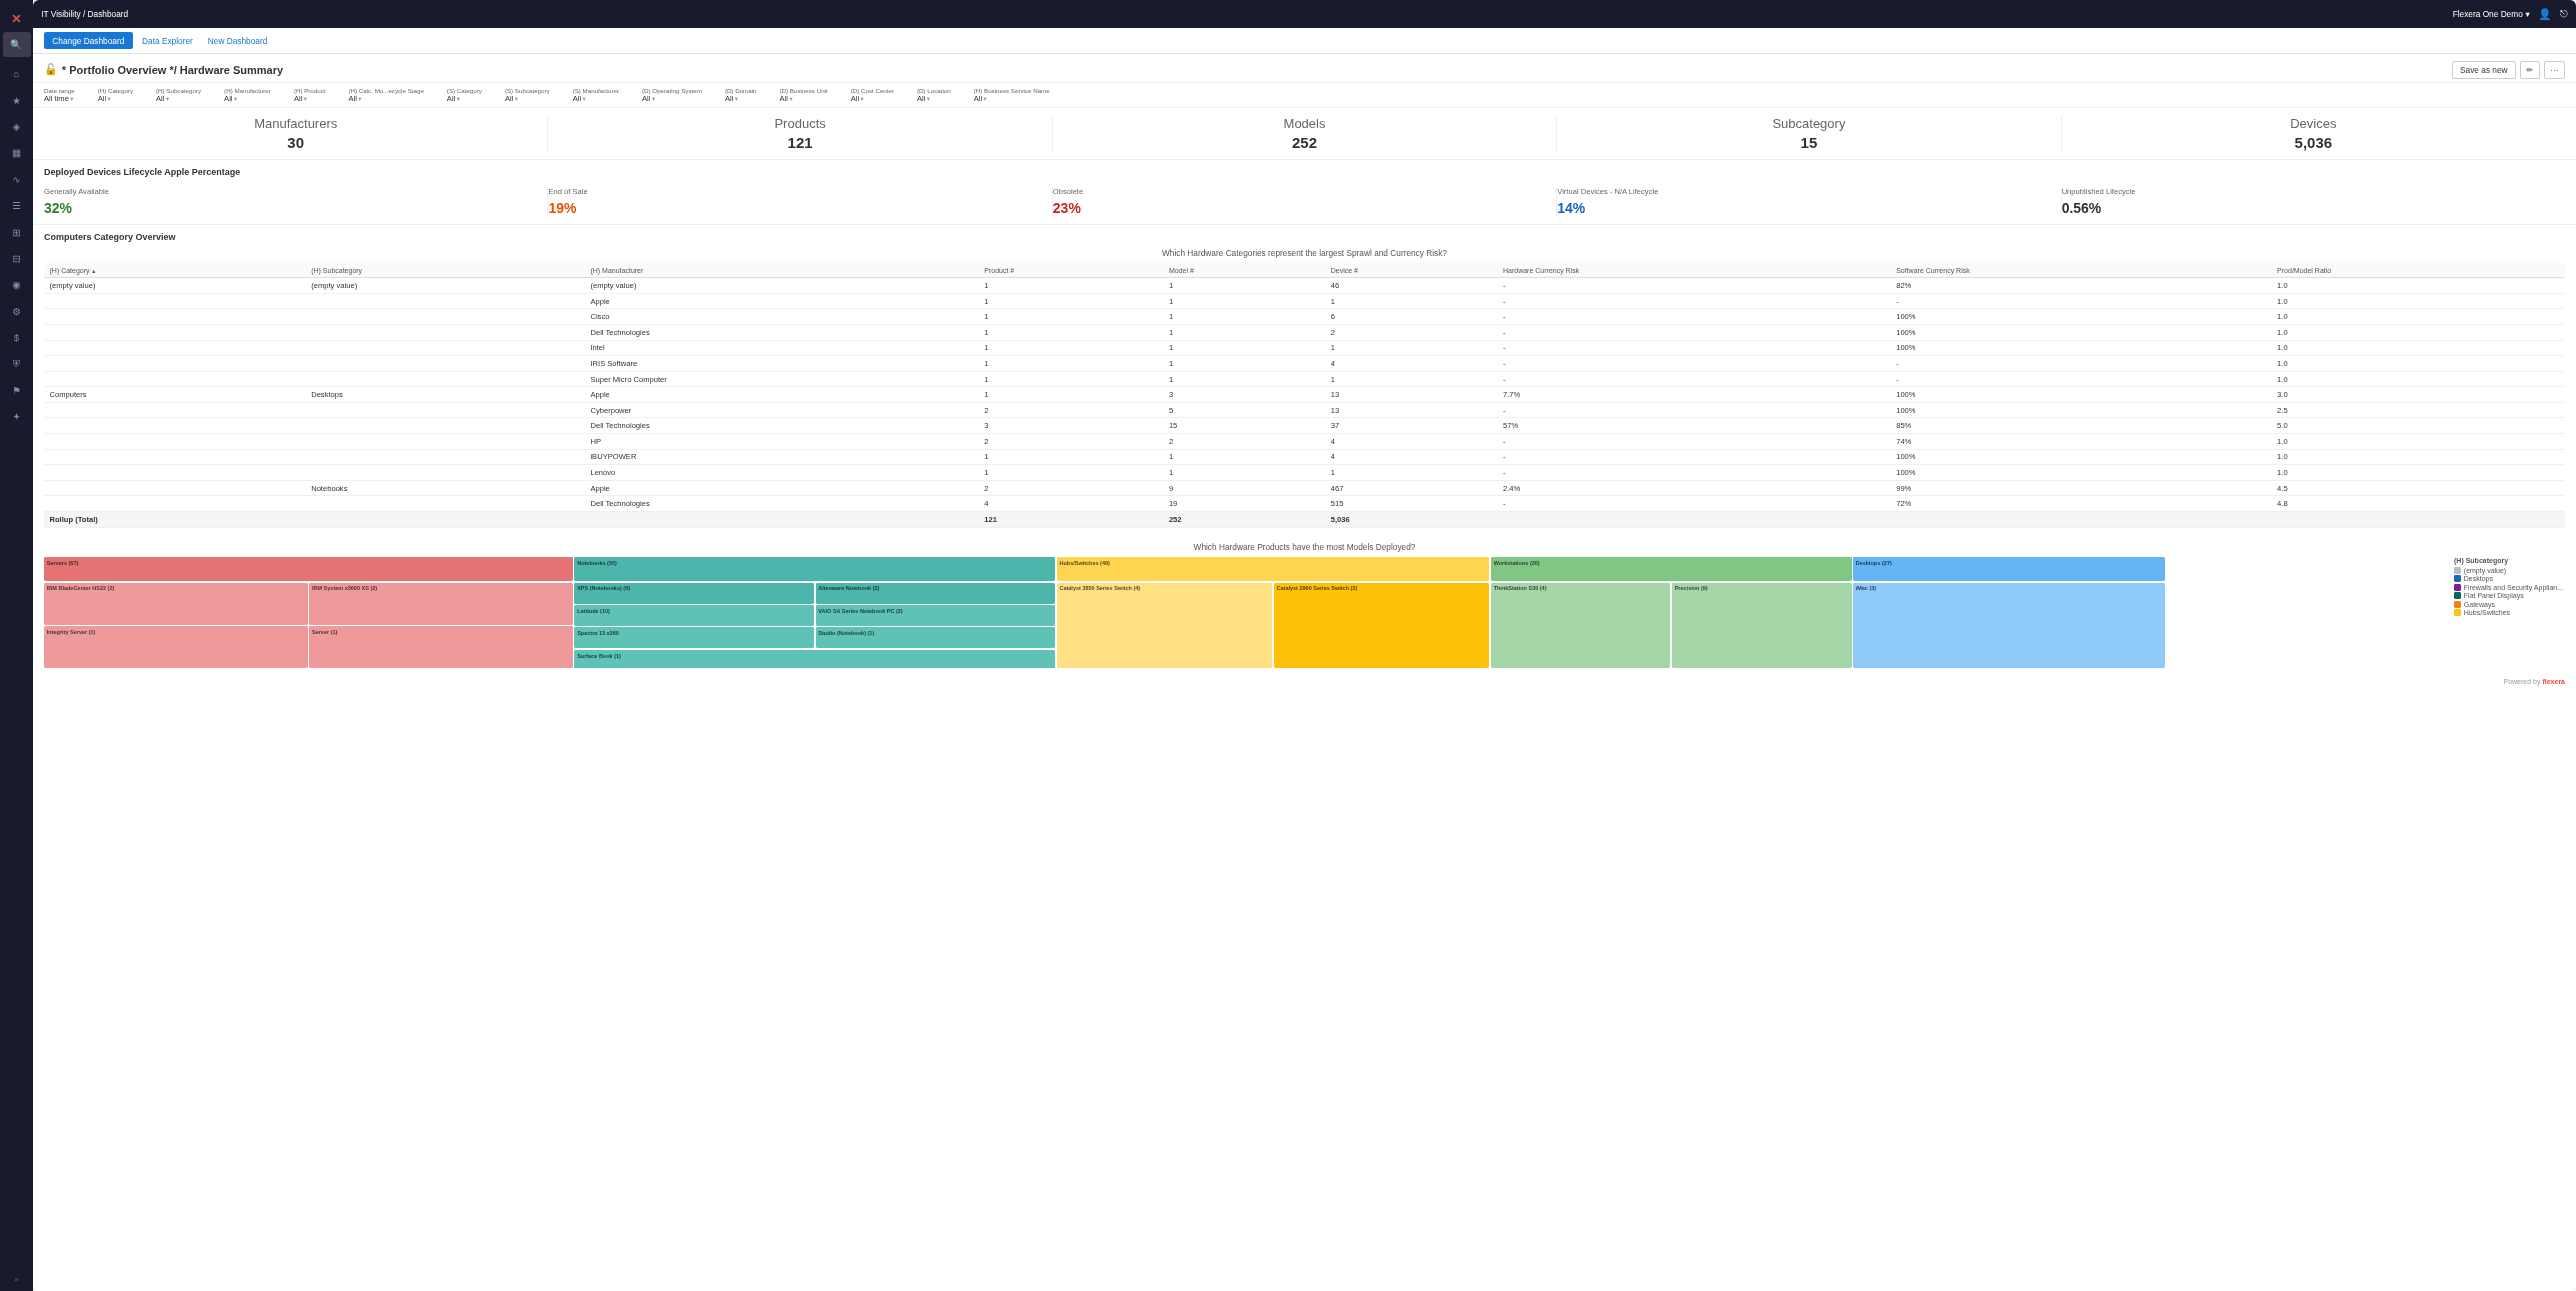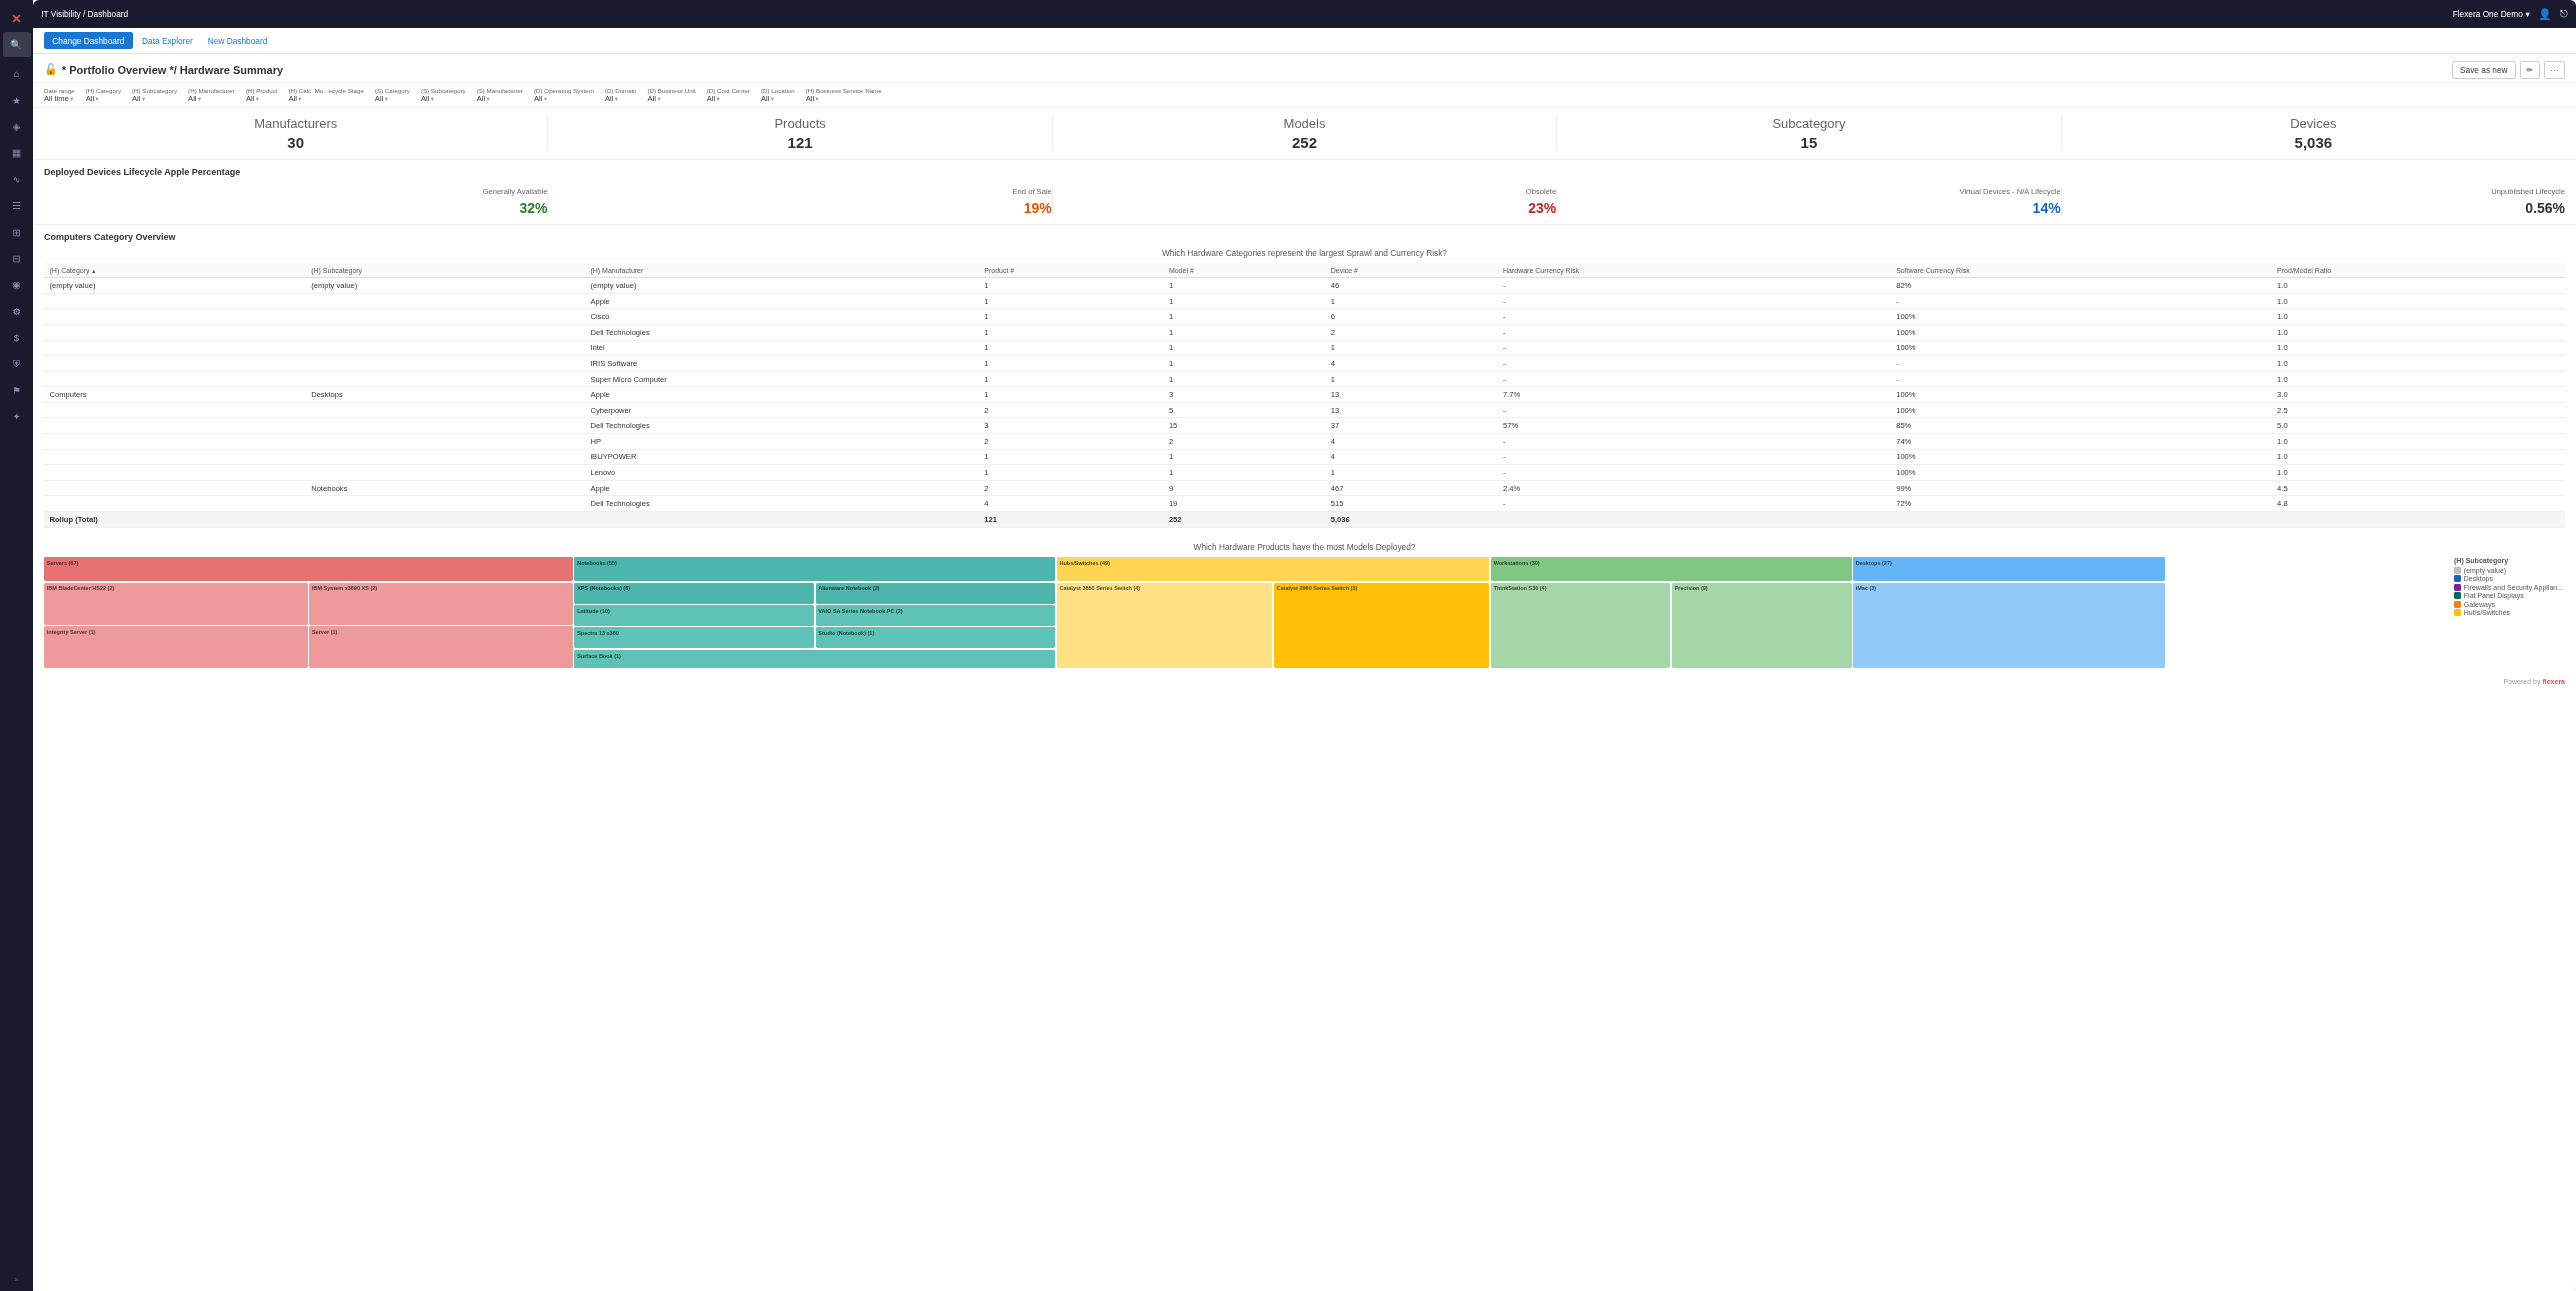--- a/index.html
+++ b/index.html
@@ -31,39 +31,39 @@
     .btn-text { background: none; border: none; color: #1976d2; cursor: pointer; font-size: 8.3px; padding: 3.5px 5.5px; }
 
     
     .dashboard-header { padding: 7px 11px 2.8px; display: flex; align-items: center; justify-content: space-between; border-bottom: 0.7px solid #eee; }
     .dashboard-title { font-size: 11px; font-weight: 600; color: #333; display: flex; align-items: center; gap: 4.1px; }
     .dashboard-actions { display: flex; align-items: center; gap: 4.1px; }
     .btn-save-as { border: 0.7px solid #ccc; background: #fff; padding: 2.8px 7px; border-radius: 2.1px; font-size: 8.3px; cursor: pointer; color: #333; }
     .btn-icon { border: 0.7px solid #ccc; background: #fff; padding: 2.8px 5.5px; border-radius: 2.1px; font-size: 8.3px; cursor: pointer; color: #555; }
 
     
-    .filters { padding: 4.1px 11px; display: flex; flex-wrap: wrap; gap: 11px; border-bottom: 0.7px solid #eee; }
+    .filters { padding: 4.1px 11px; display: flex; flex-wrap: wrap; gap: 23px; border-bottom: 0.7px solid #eee; }
     .filter-item { display: flex; flex-direction: column; }
     .filter-label { font-size: 6.2px; color: #666; text-transform: none; }
     .filter-value { font-size: 7.6px; color: #333; cursor: pointer; display: flex; align-items: center; gap: 1.4px; }
     .filter-value::after { content: '▾'; font-size: 6.2px; color: #999; }
 
     
     .stats-row { display: flex; padding: 8.3px 11px; border-bottom: 0.7px solid #eee; }
     .stat-item { flex: 1; text-align: center; border-right: 0.7px solid #eee; }
     .stat-item:last-child { border-right: none; }
     .stat-label { font-size: 13px; color: #666; margin-bottom: 2.8px; }
     .stat-value { font-size: 15px; font-weight: 600; color: #333; }
 
     
     .section-title { padding: 7px 11px 4.1px; font-size: 9px; font-weight: 600; color: #333; }
 
     
     .lifecycle-row { display: flex; padding: 5.5px 11px 8.3px; border-bottom: 0.7px solid #eee; }
-    .lifecycle-item { flex: 1; text-align: right; border-right: 0.7px solid #eee; }
+    .lifecycle-item { flex: 1; text-align: left; border-right: 0.7px solid #eee; }
     .lifecycle-item:last-child { border-right: none; }
     .lifecycle-label { font-size: 7.6px; color: #666; margin-bottom: 4.1px; }
     .lifecycle-value { font-size: 14px; font-weight: 600; }
     .lifecycle-value.green { color: #2e7d32; }
     .lifecycle-value.orange { color: #e65100; }
     .lifecycle-value.red { color: #c62828; }
     .lifecycle-value.blue { color: #1565c0; }
     .lifecycle-value.dark { color: #333; }
 
     

